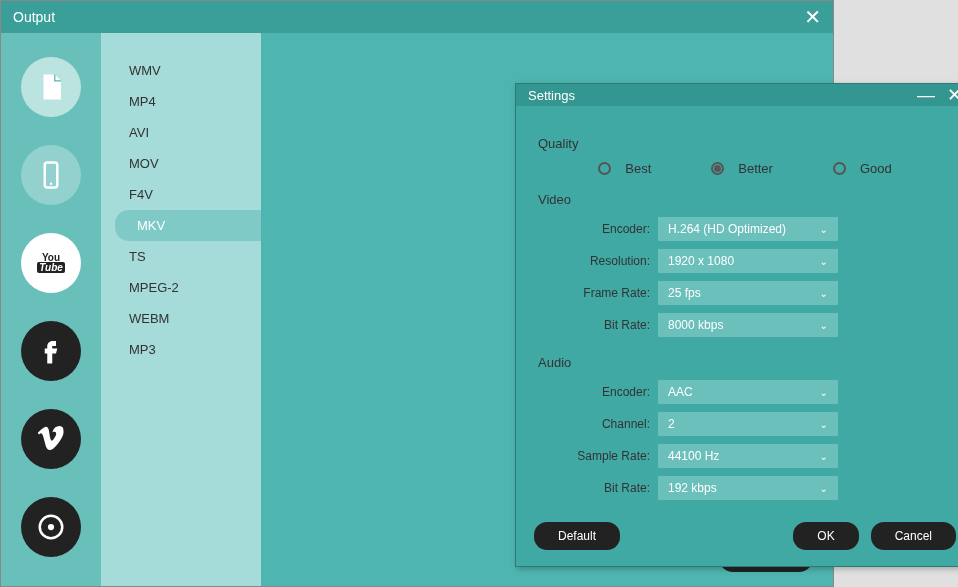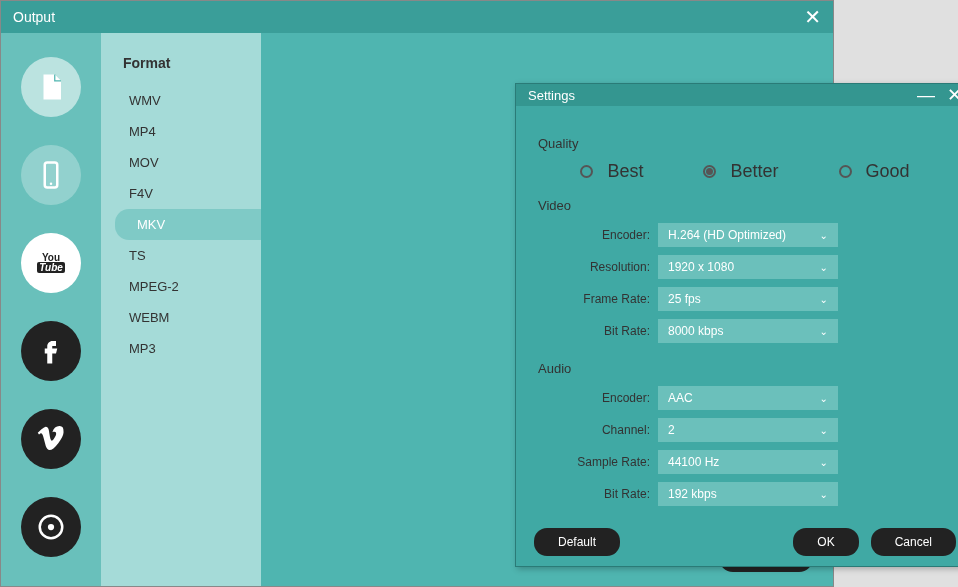--- a/index.html
+++ b/index.html
@@ -37,21 +37,21 @@
   
   .modal { position: absolute; left: 254px; top: 50px; width: 460px; height: 484px; background: #40a9a4; border: 1px solid #2a7b77; box-shadow: 2px 2px 6px rgba(0,0,0,0.25); display: flex; flex-direction: column; }
   .modal-title { height: 34px; background: #349690; display: flex; align-items: center; padding: 0 12px; color: #fff; font-size: 13px; }
   .modal-title .spacer { flex: 1; }
   .modal-title .min-ic, .modal-title .close-ic { cursor: pointer; margin-left: 12px; font-size: 18px; }
   
   .modal-body { flex: 1; padding: 14px 22px 0 22px; color: #333; font-size: 13px; }
   .section-label { font-size: 13px; margin: 16px 0 10px 0; color: #333; }
   
   .quality-row { display: flex; justify-content: center; gap: 60px; margin-bottom: 10px; }
-  .radio-opt { display: flex; align-items: center; gap: 14px; cursor: pointer; font-size: 18px; text-align: right; }
+  .radio-opt { display: flex; align-items: center; gap: 14px; cursor: pointer; font-size: 13px; text-align: right; }
   .radio-circ { width: 13px; height: 13px; border: 2px solid #555; border-radius: 50%; display: inline-flex; align-items: center; justify-content: center; }
   .radio-circ.sel::after { content: ""; width: 7px; height: 7px; background: #555; border-radius: 50%; }
   
   .field-row { display: flex; align-items: center; margin-bottom: 8px; }
   .field-label { width: 120px; text-align: right; padding-right: 8px; font-size: 12px; color: #333; }
   .sel-box { flex: 1; background: #6bc0bb; color: #fff; font-size: 12px; padding: 5px 10px; display: flex; align-items: center; justify-content: space-between; cursor: pointer; max-width: 180px; }
   .chev { font-size: 10px; }
   
   .modal-footer { padding: 14px 18px 18px 18px; display: flex; align-items: center; }
   .pill-btn { background: #222; color: #fff; border: none; padding: 7px 24px; border-radius: 13px; font-size: 12px; cursor: pointer; }
@@ -99,23 +99,23 @@
       </div>
       <div class="rail-btn circle-dark">
         <svg viewBox="0 0 24 24">
             <circle cx="12" cy="12" r="9" fill="none" stroke="#fff" stroke-width="2"></circle>
             <circle cx="12" cy="12" r="2.5" fill="#fff"></circle>
           </svg>
       </div>
     </div>
 
     <div class="format-col">
-      <div class="format-title">Format</div>
       <div class="format-item">WMV</div>
       <div class="format-item">MP4</div>
+      <div class="format-item">AVI</div>
       <div class="format-item">MOV</div>
       <div class="format-item">F4V</div>
       <div class="format-item selected">MKV</div>
       <div class="format-item">TS</div>
       <div class="format-item">MPEG-2</div>
       <div class="format-item">WEBM</div>
       <div class="format-item">MP3</div>
     </div>
 
     <div class="main-area">

